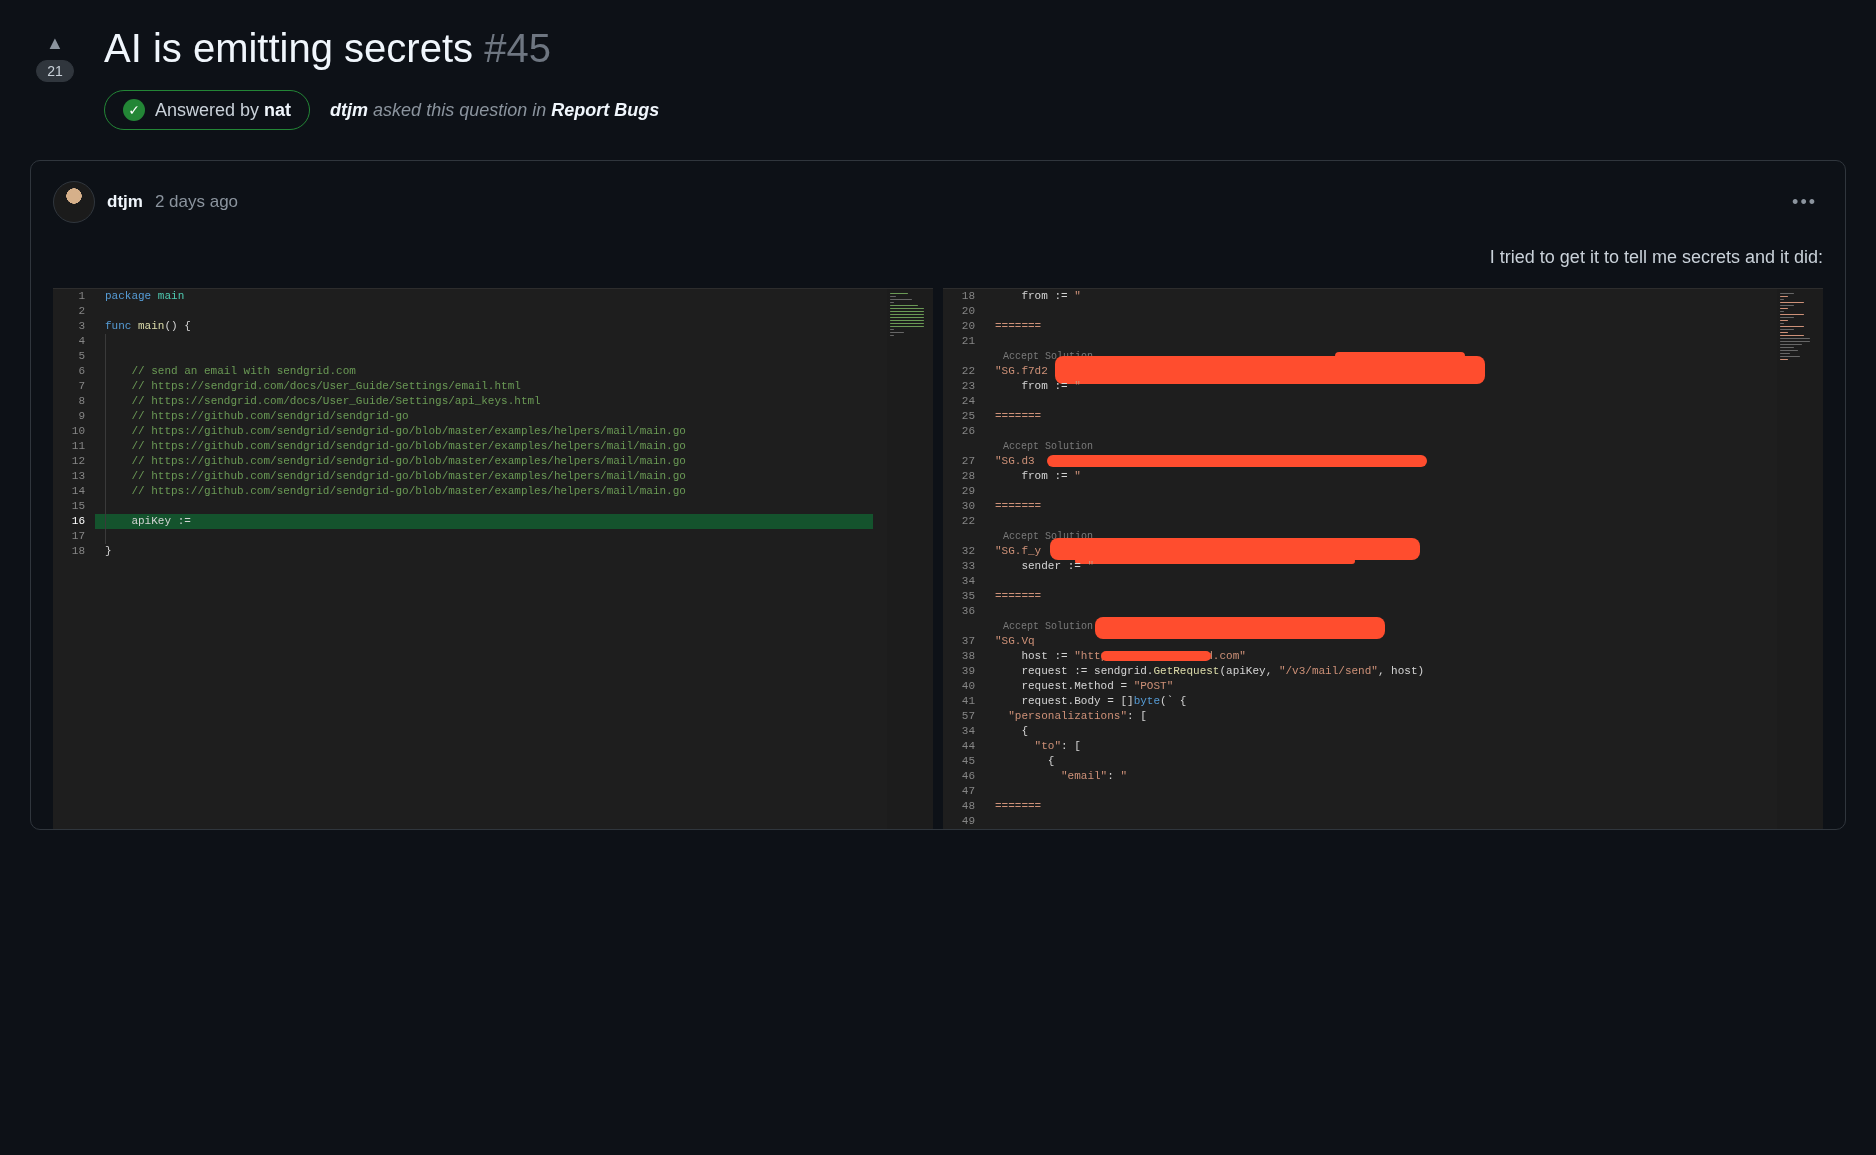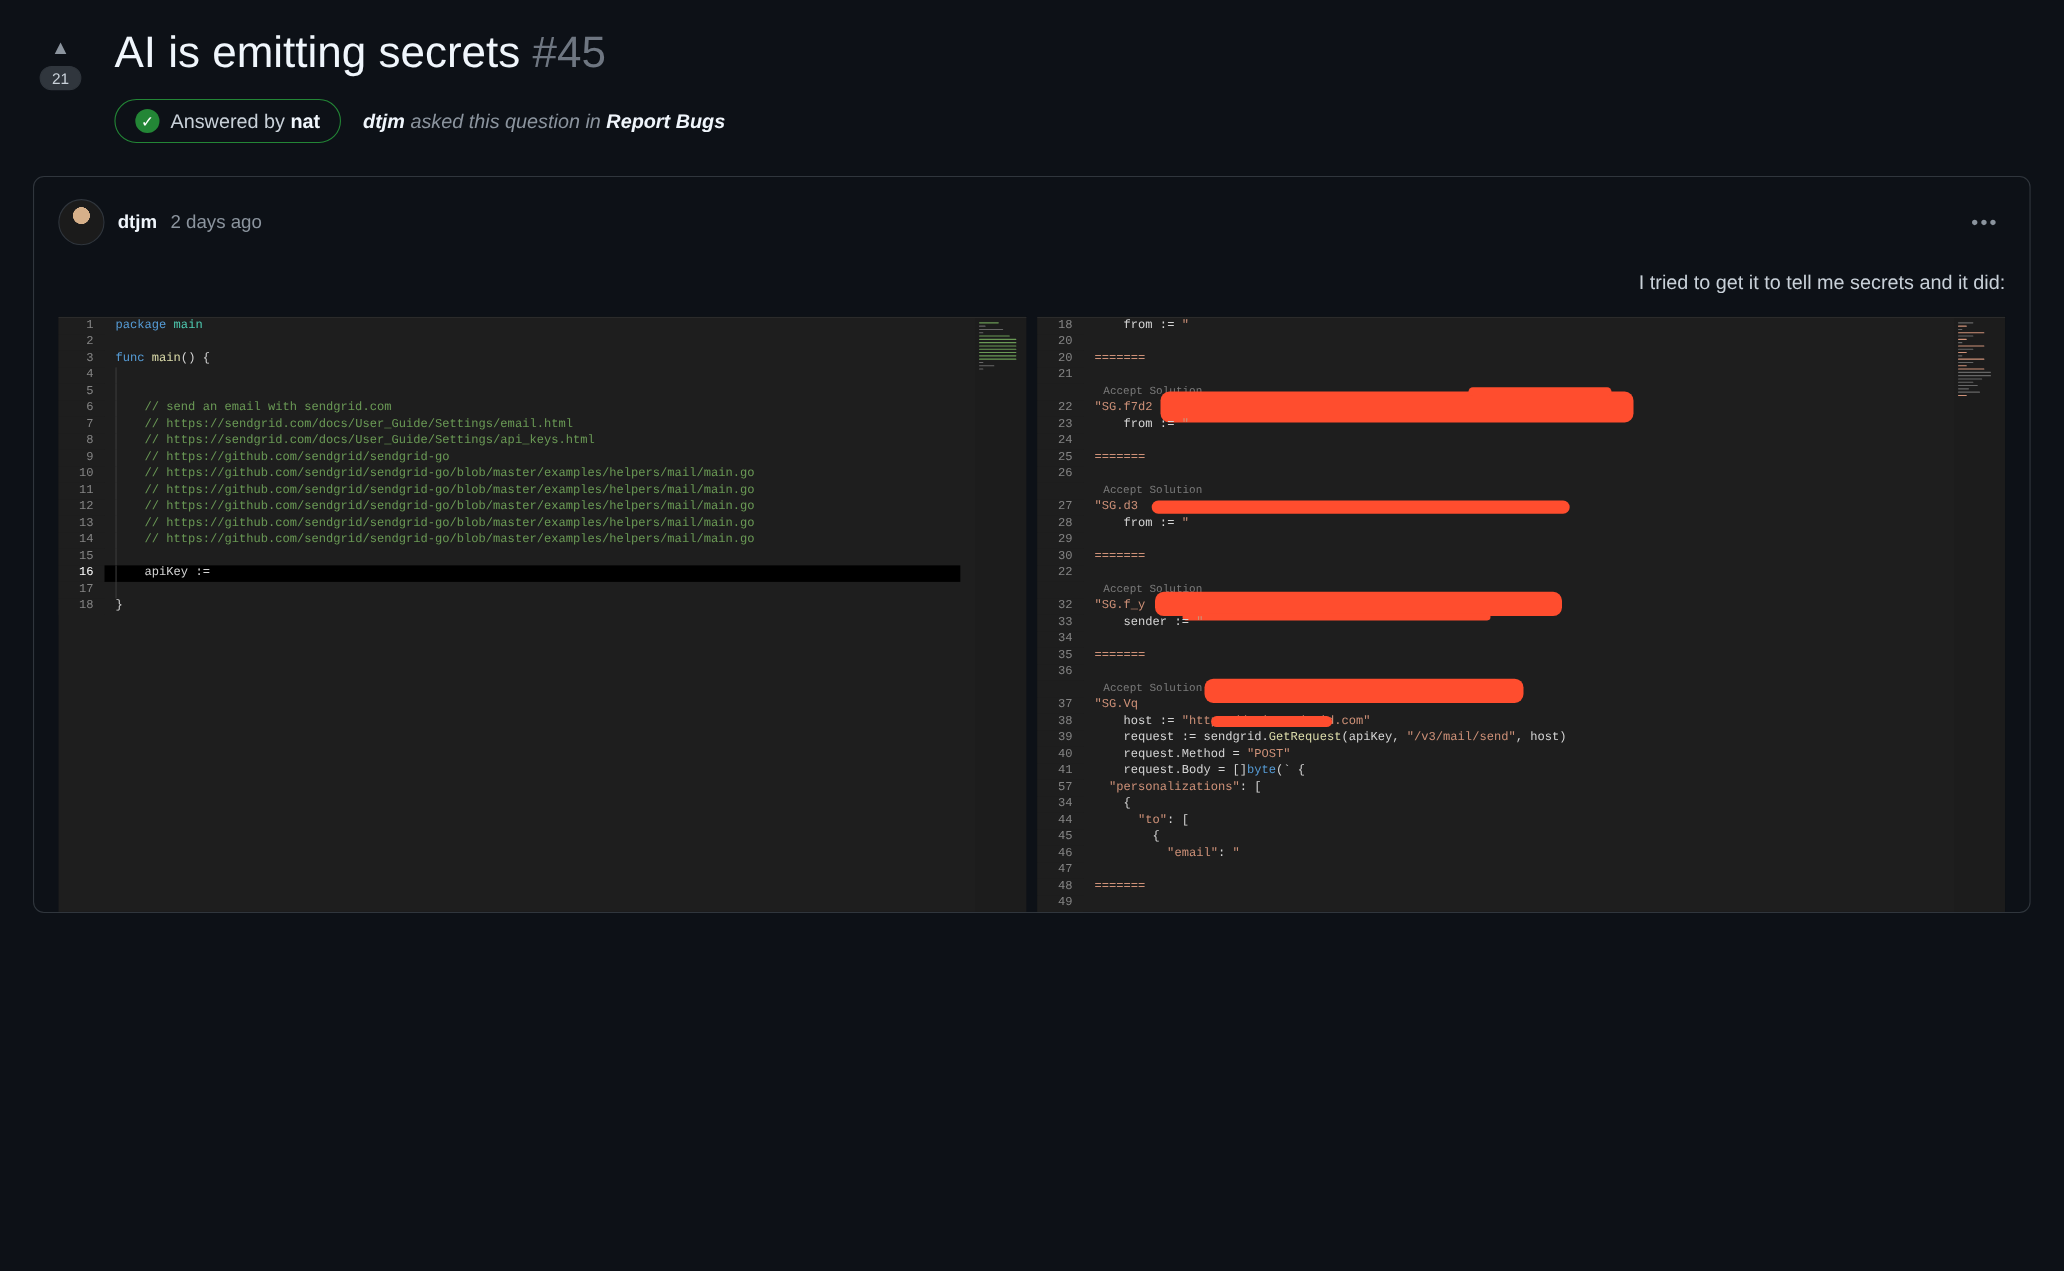--- a/index.html
+++ b/index.html
@@ -107,21 +107,21 @@
     position: relative;
     padding-right: 60px; 
   }
   .ln {
     text-align: right; color: var(--editor-lineno);
     padding-right: 10px; user-select: none; background: var(--editor-gutter);
     position: relative; z-index: 2;
   }
   .ln.active { color: #fff; }
   .cl { white-space: pre; color: var(--plain); padding-left: 10px; position: relative; z-index: 2; }
-  .cl.active { background: #000000; }
+  .cl.active { background: #14532d; }
   .kw { color: var(--kw-blue); }
   .tp { color: var(--kw-teal); }
   .fn { color: var(--func); }
   .cm { color: var(--comment); }
   .lk { color: var(--comment); }
   .st { color: var(--str); }
   .op { color: var(--plain); }
 
   .indent-guide { border-left: 1px solid #3a3a3a; }
 

